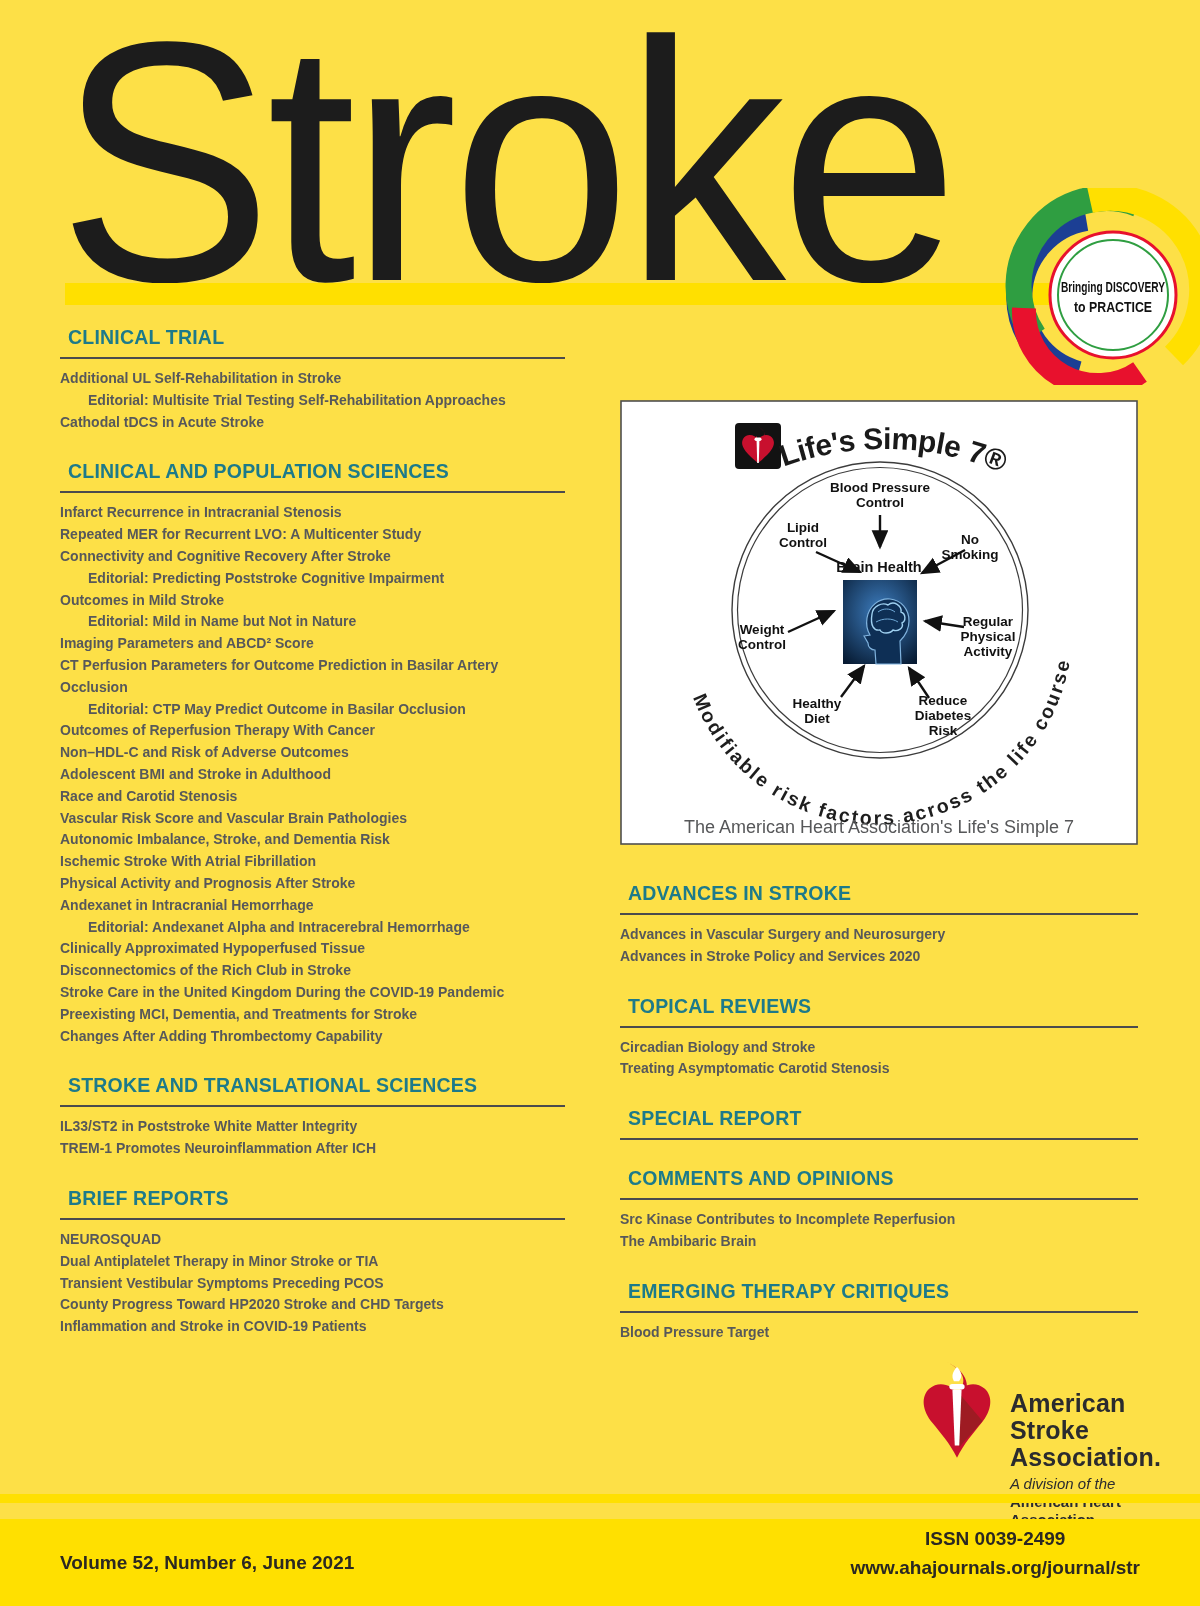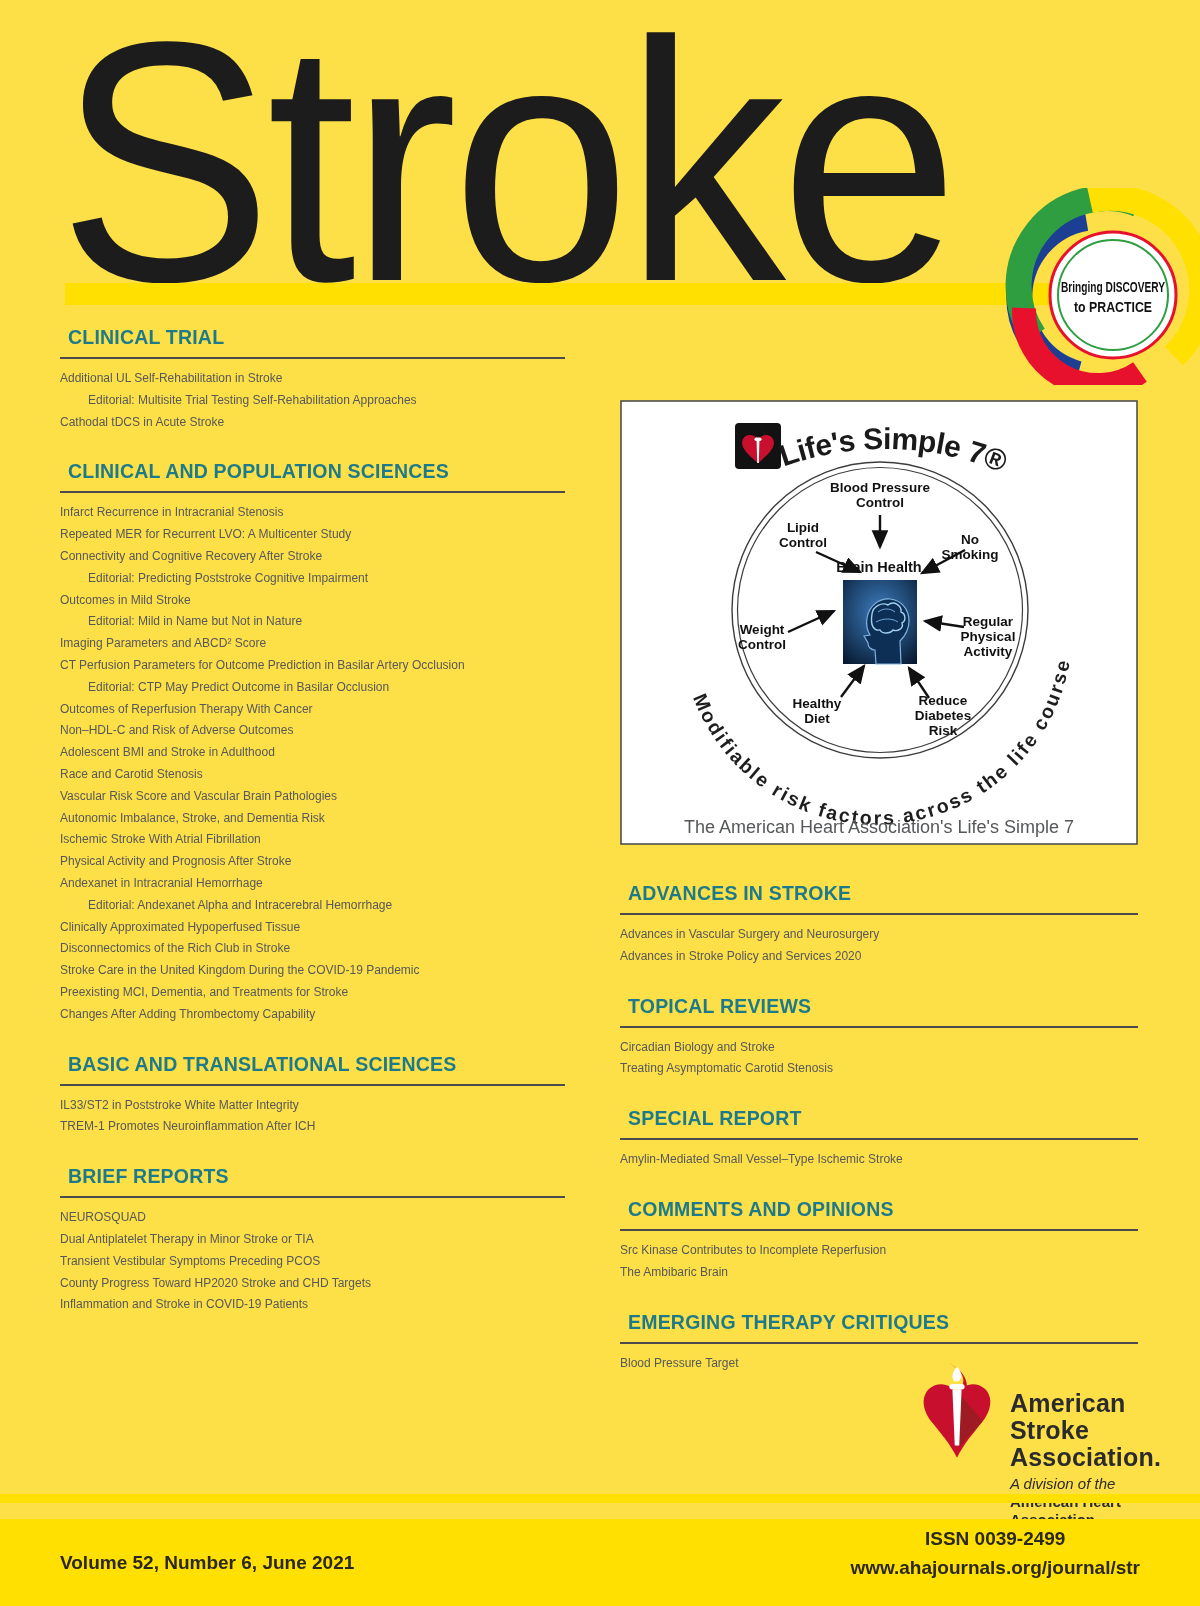--- a/index.html
+++ b/index.html
@@ -9,21 +9,21 @@
   .masthead-svg{position:absolute;left:0;top:0;}
   .yellow-bar{position:absolute;left:65px;top:283px;width:1010px;height:22px;background:#FFE000;}
   .brand-badge{position:absolute;left:978px;top:188px;}
   
   .col{position:absolute;}
   .col-left{left:60px;top:318px;width:505px;}
   .col-right{left:620px;top:400px;width:518px;}
   .sec{margin:0 0 27px 0;}
   .sec-head{margin:8px;font-size:19.5px;font-weight:bold;color:#1d7a8a;letter-spacing:.2px;}
   .rule{height:2px;background:#4b4b4d;margin:6px 0 9px 0;}
-  .toc-item{font-size:12px;line-height:21.8px;color:#57585a;}
+  .toc-item{font-size:14px;line-height:21.8px;color:#57585a;font-weight:bold;}
   .toc-item.indent{padding-left:28px;}
   
   .figure-wrap{width:518px;height:445px;margin-bottom:37px;}
   
   .asa{position:absolute;left:916px;top:1362px;width:250px;height:120px;}
   .asa-text{position:absolute;left:94px;top:28px;color:#2b2b2e;}
   .asa-name{font-size:25px;font-weight:bold;line-height:27px;letter-spacing:.2px;}
   .asa-div1{font-size:15px;font-style:italic;margin-top:4px;line-height:18px;}
   .asa-div2{font-size:15px;font-weight:bold;line-height:18px;}
   
@@ -88,21 +88,21 @@
           <div class="toc-item">Andexanet in Intracranial Hemorrhage</div>
           <div class="toc-item indent">Editorial: Andexanet Alpha and Intracerebral Hemorrhage</div>
           <div class="toc-item">Clinically Approximated Hypoperfused Tissue</div>
           <div class="toc-item">Disconnectomics of the Rich Club in Stroke</div>
           <div class="toc-item">Stroke Care in the United Kingdom During the COVID-19 Pandemic</div>
           <div class="toc-item">Preexisting MCI, Dementia, and Treatments for Stroke</div>
           <div class="toc-item">Changes After Adding Thrombectomy Capability</div>
         </div>
     </div>
     <div class="sec">
-      <h2 class="sec-head">BASIC AND TRANSLATIONAL SCIENCES</h2>
+      <h2 class="sec-head">STROKE AND TRANSLATIONAL SCIENCES</h2>
       <div class="rule"></div>
       <div>
           <div class="toc-item">IL33/ST2 in Poststroke White Matter Integrity</div>
           <div class="toc-item">TREM-1 Promotes Neuroinflammation After ICH</div>
         </div>
     </div>
     <div class="sec">
       <h2 class="sec-head">BRIEF REPORTS</h2>
       <div class="rule"></div>
       <div>
@@ -205,23 +205,20 @@
       <h2 class="sec-head">TOPICAL REVIEWS</h2>
       <div class="rule"></div>
       <div>
           <div class="toc-item">Circadian Biology and Stroke</div>
           <div class="toc-item">Treating Asymptomatic Carotid Stenosis</div>
         </div>
     </div>
     <div class="sec">
       <h2 class="sec-head">SPECIAL REPORT</h2>
       <div class="rule"></div>
-      <div>
-          <div class="toc-item">Amylin-Mediated Small Vessel–Type Ischemic Stroke</div>
-        </div>
     </div>
     <div class="sec">
       <h2 class="sec-head">COMMENTS AND OPINIONS</h2>
       <div class="rule"></div>
       <div>
           <div class="toc-item">Src Kinase Contributes to Incomplete Reperfusion</div>
           <div class="toc-item">The Ambibaric Brain</div>
         </div>
     </div>
     <div class="sec">

